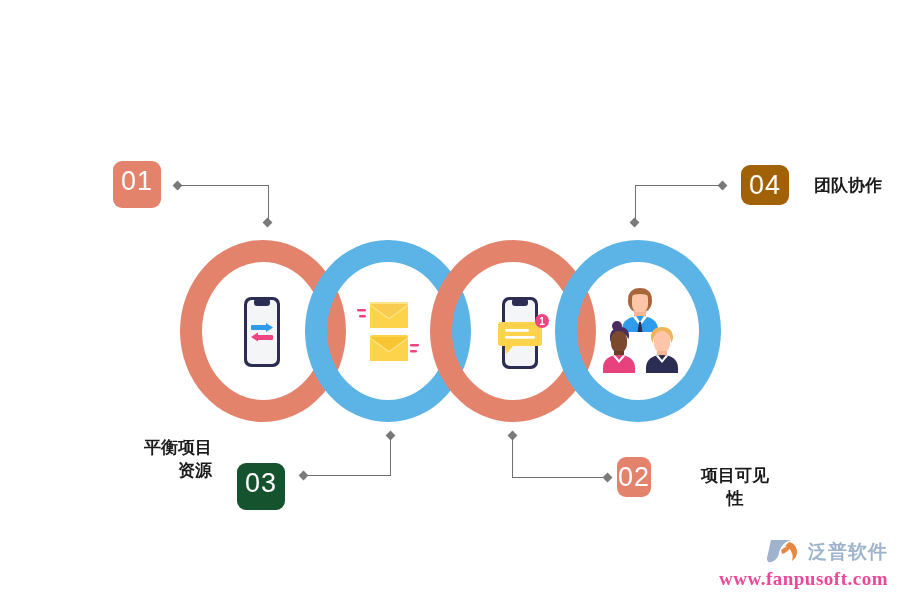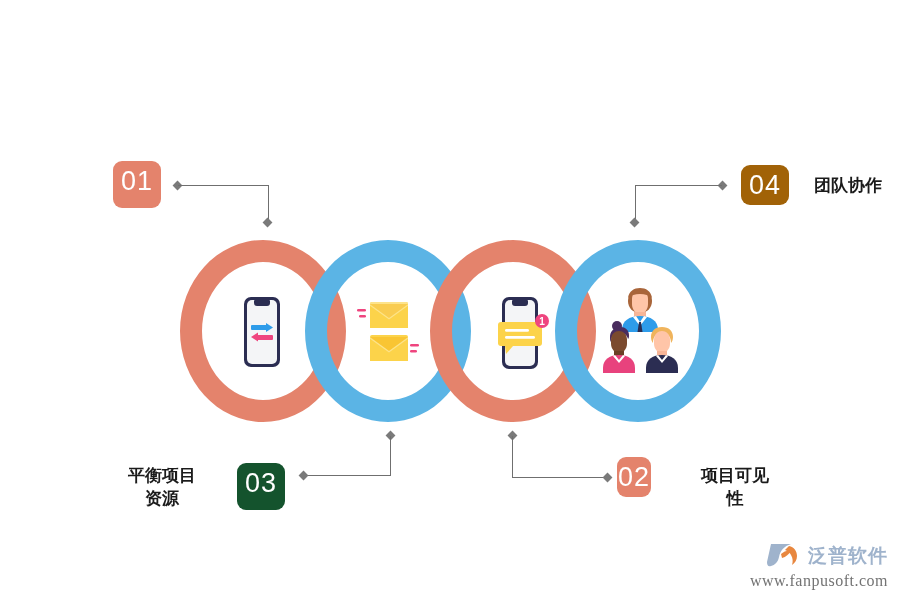--- a/index.html
+++ b/index.html
@@ -99,23 +99,23 @@
   }
   #wm-text {
     font-size: 19px;
     font-weight: bold;
     color: #9fb3cc;
     letter-spacing: 1px;
     line-height: 34px;
   }
   #wm-url {
     font-family: "Liberation Serif", "DejaVu Serif", serif;
-    font-size: 16px;
-    font-weight: normal;
-    color: #737373;
+    font-size: 19px;
+    font-weight: bold;
+    color: #ec4899;
     letter-spacing: 0.5px;
     margin-top: -2px;
   }
 </style>
 </head>
 <body>
 
 <div id="canvas">
 
   <div class="ring" style="left:180px; top:240px; width:166px; height:182px; border-width:22px; border-color:#e4836c; z-index:10;"></div>
@@ -248,21 +248,21 @@
   <div class="diamond" style="left:509px; top:432px;"></div>
   <div class="conn-line v" style="left:512px; top:436px; height:41px;"></div>
   <div class="conn-line h" style="left:512px; top:477px; width:96px;"></div>
   <div class="diamond" style="left:604px; top:474px;"></div>
 
   <div class="badge narrow" style="left:113px; top:161px; width:48px; height:47px; background:#e4836c;">01</div>
 
   <div class="badge" style="left:741px; top:165px; width:48px; height:40px; background:#a16207; line-height:40px;">04</div>
   <div class="caption left-al" style="left:814px; top:174px; width:92px;">团队协作</div>
 
-  <div class="caption" style="left:112px; top:464px; width:100px;">平衡项目
+  <div class="caption" style="left:112px; top:436px; width:100px;text-align:right;">平衡项目
 资源</div>
   <div class="badge narrow" style="left:237px; top:463px; width:48px; height:47px; background:#14532d;">03</div>
 
   <div class="badge" style="left:617px; top:457px; width:34px; height:40px; background:#e4836c; line-height:40px;">02</div>
   <div class="caption" style="left:683px; top:464px; width:104px;">项目可见
 性</div>
 
   <div id="watermark">
     <div id="wm-row">
       <span>

